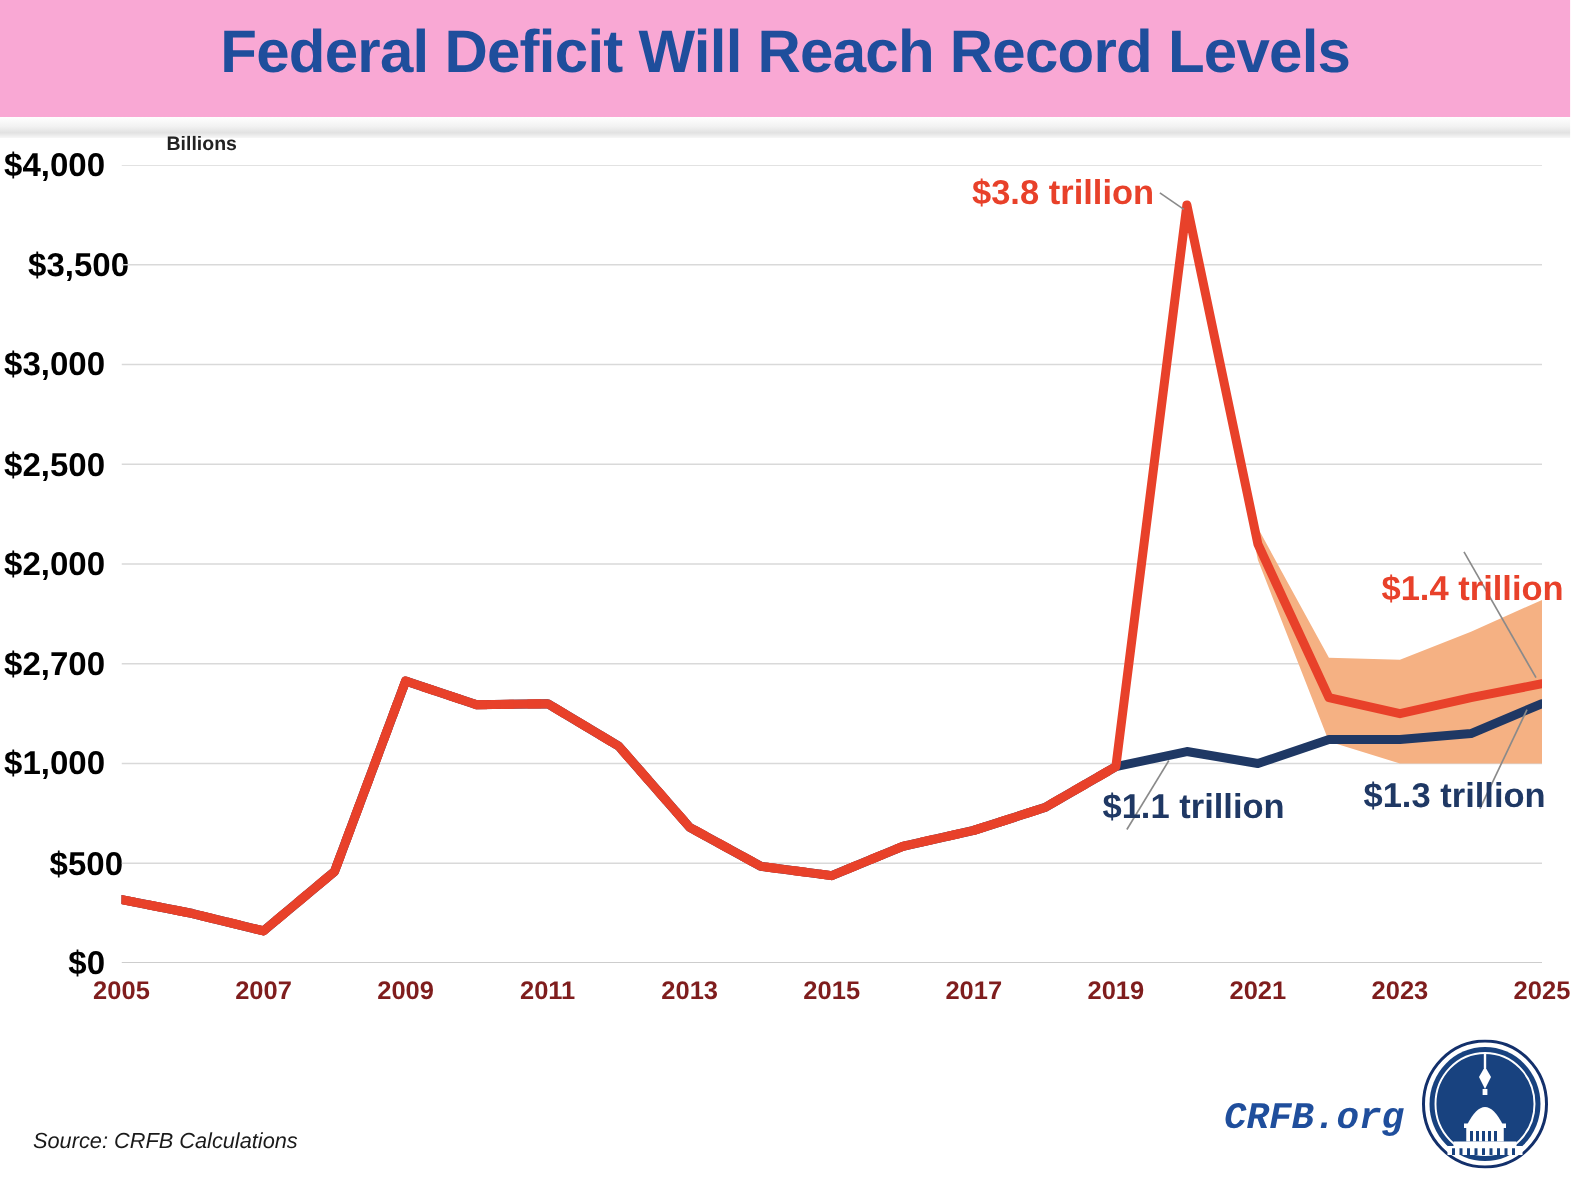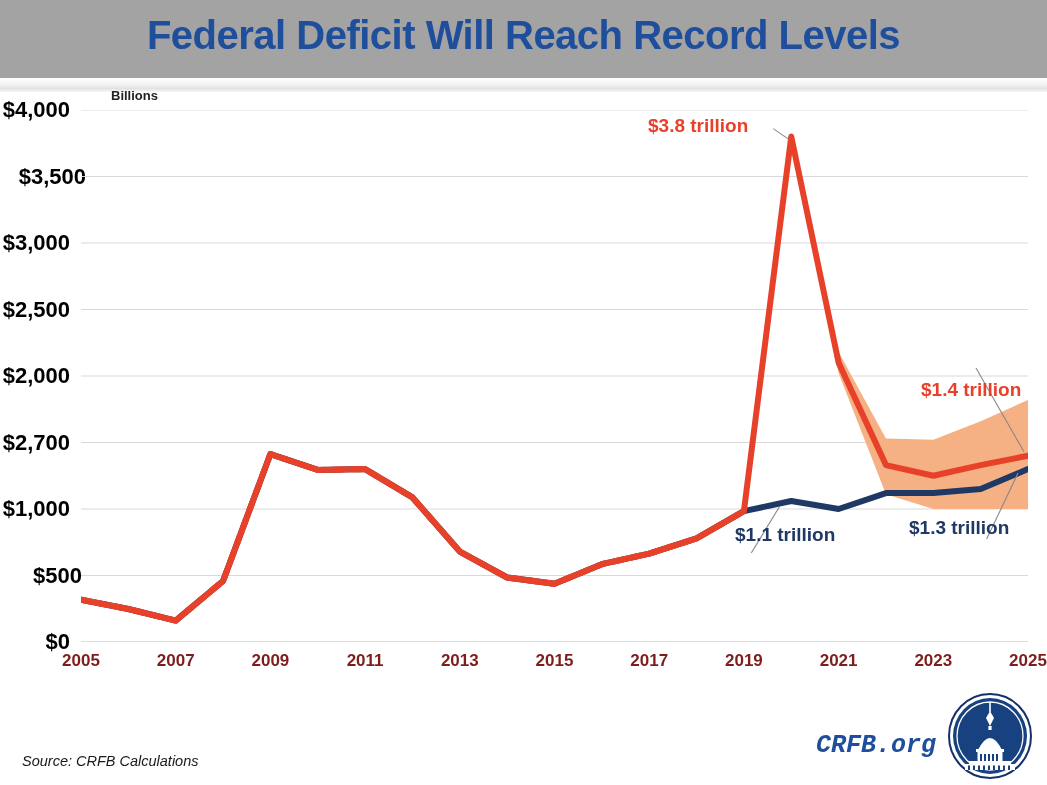--- a/index.html
+++ b/index.html
@@ -17,21 +17,21 @@
     overflow: hidden;
     background: #ffffff;
   }
 
   
   #header {
     position: absolute;
     left: 0; top: 0;
     width: 1047px;
     height: 78px;
-    background: #a3a3a3;
+    background: #f9a8d4;
   }
   #chart-title {
     position: absolute;
     left: 0; top: 13px;
     width: 1047px;
     text-align: center;
     font-size: 40px;
     font-weight: bold;
     color: #1F4E9C;
     letter-spacing: -0.5px;
@@ -113,21 +113,21 @@
   .legend-label {
     font-size: 16.5px;
     font-weight: bold;
     color: #111111;
     white-space: nowrap;
   }
 
   
   .annot {
     position: absolute;
-    font-size: 19px;
+    font-size: 23px;
     font-weight: bold;
     white-space: nowrap;
   }
   .annot.red  { color: #E8412A; }
   .annot.navy { color: #1F3864; }
 
   
   #source-note {
     position: absolute;
     left: 22px; top: 753px;

